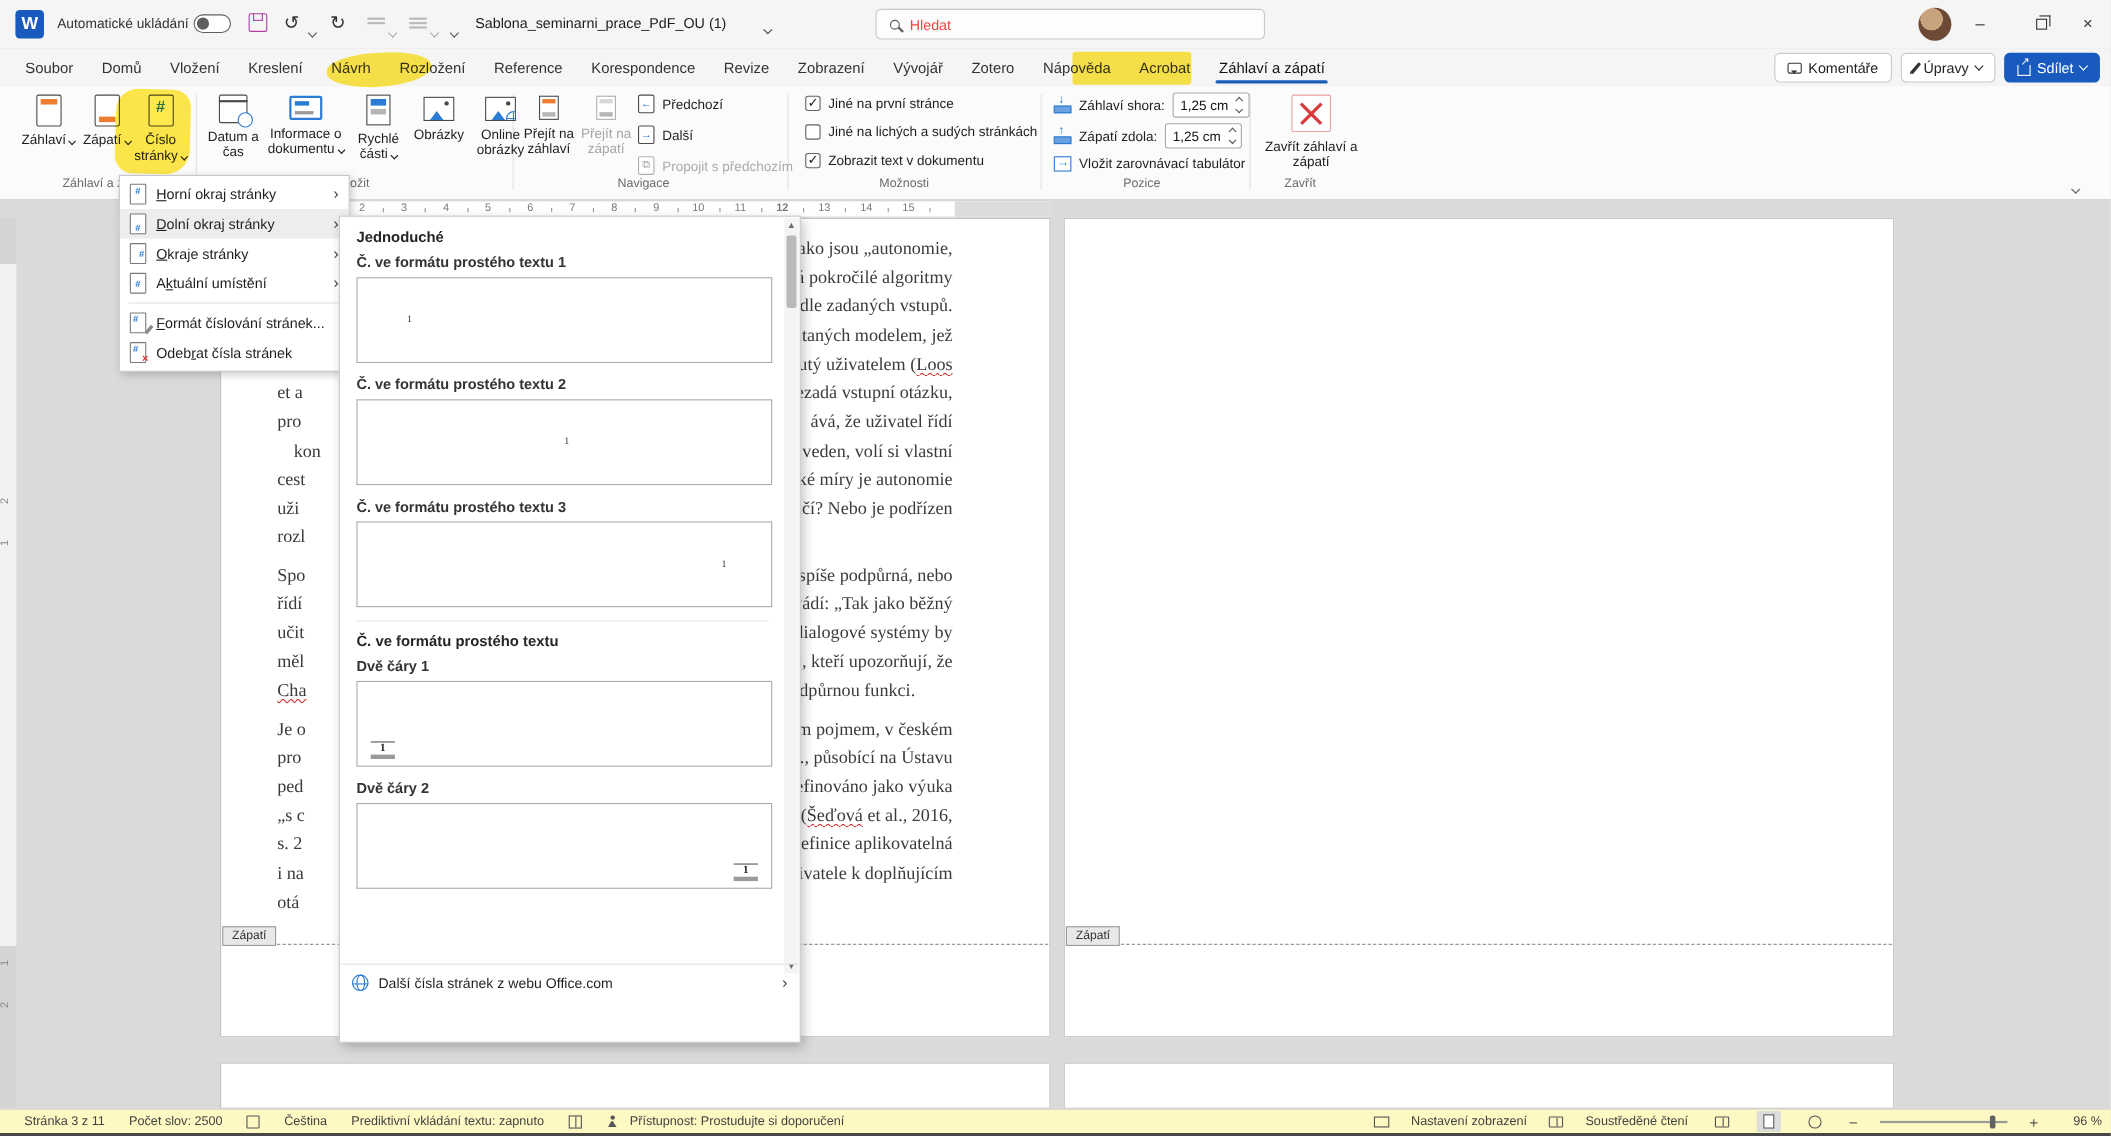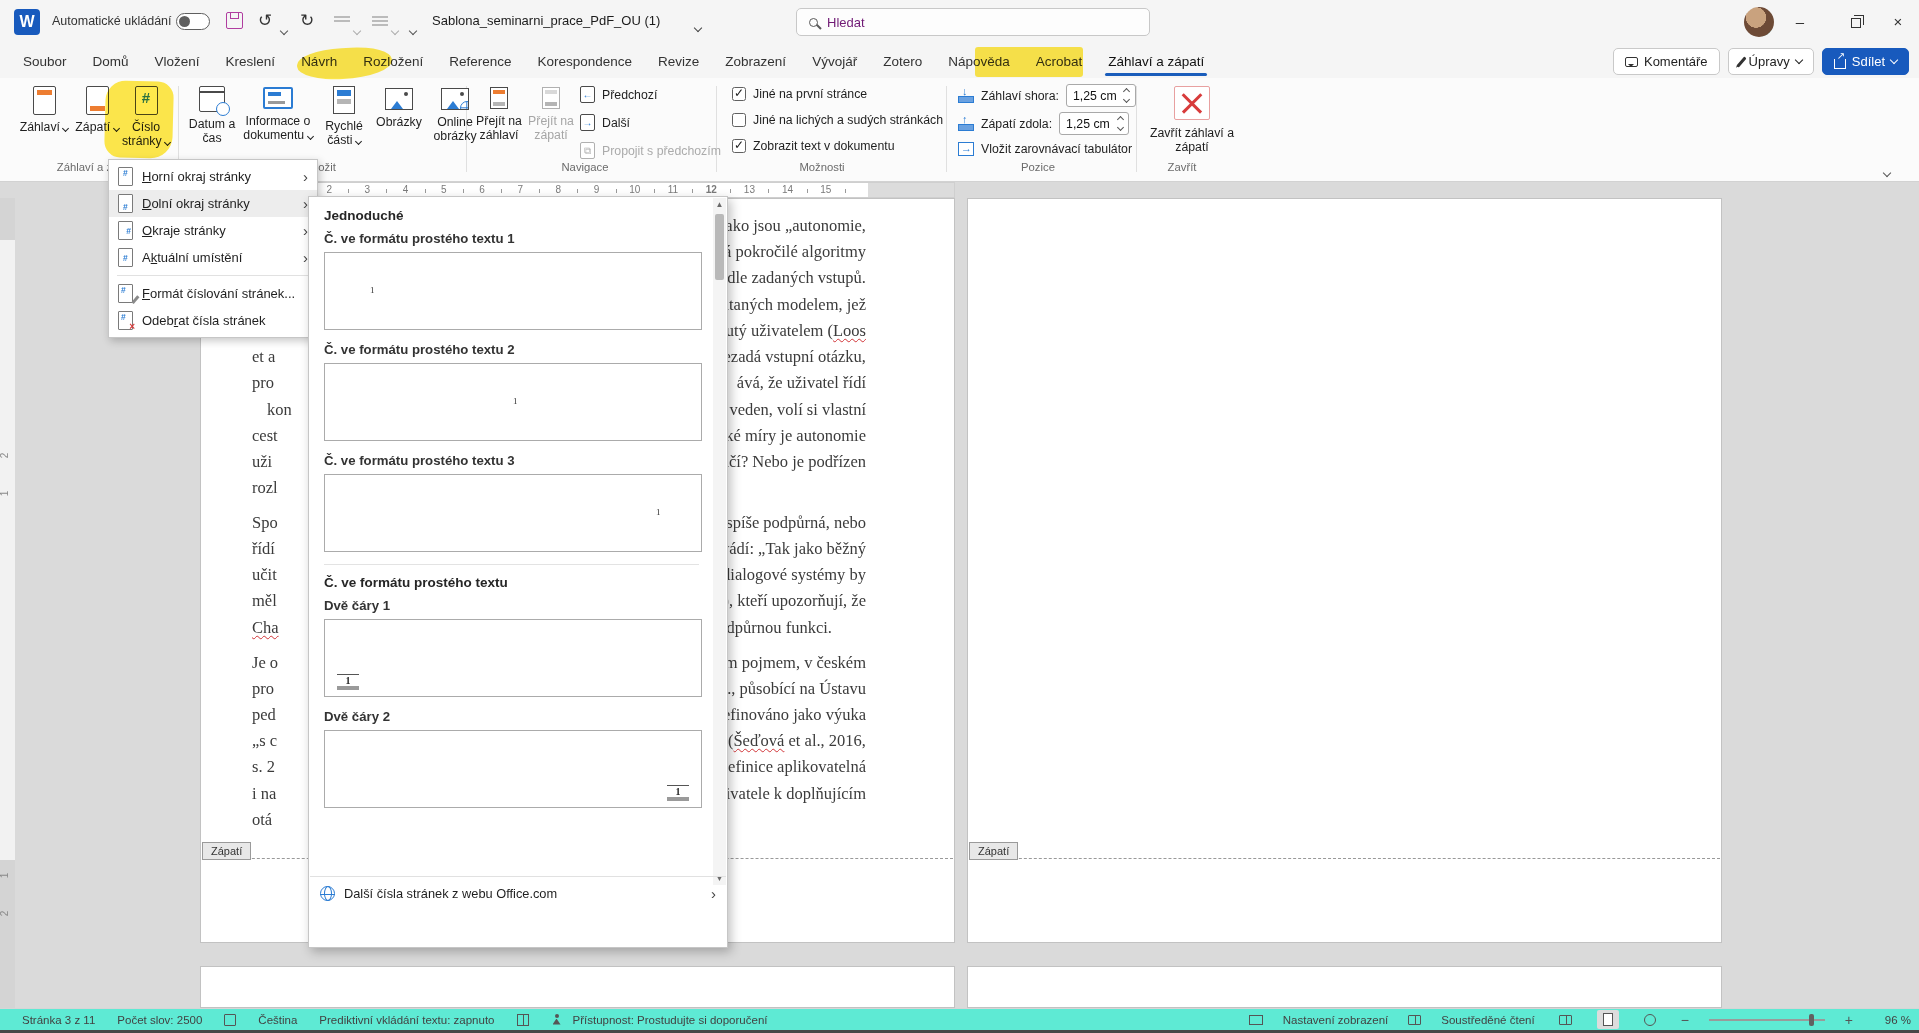--- a/index.html
+++ b/index.html
@@ -18,21 +18,21 @@
   .tb-glyph { position:absolute; top:10px; font-size:17px; color:#333; }
   .tb-chev { position:absolute; top:20px; color:#555; }
   .chev { display:inline-block; width:6px; height:6px; border-right:1.4px solid currentColor; border-bottom:1.4px solid currentColor; transform:rotate(45deg); }
   .qat-disabled { position:absolute; top:16px; width:16px; height:10px; opacity:.45; }
   .qat-disabled i { display:block; height:2px; background:#777; margin-bottom:2px; }
   .doc-title { position:absolute; left:432px; top:13px; font-size:13px; color:#1b1b1b; }
   .doc-title-chev { position:absolute; left:695px; top:17px; color:#444; }
   .search-box { position:absolute; left:796px; top:8px; width:354px; height:28px; background:#fdfdfd; border:1px solid #c8c8c8; border-radius:5px; display:flex; align-items:center; padding-left:12px; gap:9px; }
   .lens { width:9px; height:9px; border:1.6px solid #5a5a5a; border-radius:50%; position:relative; flex:none; }
   .lens::after { content:""; position:absolute; width:6px; height:1.6px; background:#5a5a5a; transform:rotate(45deg); right:-5px; bottom:-2px; }
-  .search-text { font-size:13px; color:#701a75; }
+  .search-text { font-size:13px; color:#ef4444; }
   .avatar { position:absolute; left:1744px; top:7px; width:30px; height:30px; border-radius:50%; background:radial-gradient(circle at 40% 35%, #c9a27e 0 38%, #6d4a36 39% 75%, #3c4a35 76%); }
   .wctl { position:absolute; top:0; width:46px; height:44px; text-align:center; line-height:44px; font-size:15px; color:#333; }
   .restore-box { display:inline-block; width:10px; height:10px; border:1.2px solid #333; position:relative; top:1px; }
   .restore-box::before { content:""; position:absolute; left:2px; top:-4px; width:9px; height:9px; border:1.2px solid #333; border-left:none; border-bottom:none; }
 
   
   .menubar { position:absolute; left:0; top:44px; width:1919px; height:34px; background:#f5f5f5; display:flex; align-items:center; padding-left:10px; }
   .mtab { position:relative; font-size:13.5px; color:#333; padding:7px 13px; white-space:nowrap; }
   .mtab.active { color:#111; }
   .mtab .underline { position:absolute; left:10px; right:10px; bottom:0; height:3px; background:#1a5dbb; border-radius:2px; }
@@ -148,21 +148,21 @@
   .gal-footer { position:absolute; left:1px; right:1px; bottom:1px; height:70px; border-top:1px solid #e1e1e1; }
   .gal-link { height:29px; display:flex; align-items:center; gap:9px; padding:0 10px; font-size:12.8px; color:#1f1f1f; position:relative; }
   .gal-link.disabled { color:#ababab; }
   .gal-link .sub { position:absolute; right:10px; font-size:15px; color:#444; }
   .globe-ic { width:15px; height:15px; border:1.4px solid #2b7cd3; border-radius:50%; position:relative; flex:none; }
   .globe-ic::before { content:""; position:absolute; left:50%; top:-1px; bottom:-1px; width:6px; border:1.2px solid #2b7cd3; border-radius:50%; transform:translateX(-50%); }
   .globe-ic::after { content:""; position:absolute; left:-1px; right:-1px; top:50%; height:1.2px; background:#2b7cd3; }
   .savepg-ic { width:13px; height:16px; border:1.3px solid #b5b5b5; background:#fff; flex:none; }
 
   
-  .statusbar { position:absolute; left:0; top:1008px; width:1919px; height:25px; background:#5eead4; border-top:1px solid #d6d6d6; border-bottom:3px solid #474747; display:flex; align-items:center; font-size:11.5px; color:#424242; }
+  .statusbar { position:absolute; left:0; top:1008px; width:1919px; height:25px; background:#fef9c3; border-top:1px solid #d6d6d6; border-bottom:3px solid #474747; display:flex; align-items:center; font-size:11.5px; color:#424242; }
   .sb-left { display:flex; align-items:center; gap:22px; padding-left:22px; }
   .sb-right { position:absolute; right:8px; display:flex; align-items:center; gap:20px; }
   .sb-ic { width:12px; height:12px; border:1.2px solid #555; position:relative; flex:none; }
   .sb-ic.book::before { content:""; position:absolute; left:50%; top:0; bottom:0; width:1px; background:#555; }
   .sb-ic.person { border:none; }
   .sb-ic.person::before { content:""; position:absolute; left:4px; top:0; width:4px; height:4px; border-radius:50%; background:#555; }
   .sb-ic.person::after { content:""; position:absolute; left:2px; top:5px; width:8px; height:6px; background:#555; clip-path:polygon(50% 0,100% 100%,0 100%); }
   .viewbtn { width:22px; height:19px; display:flex; align-items:center; justify-content:center; }
   .viewbtn.active { background:#dcdcdc; border-radius:2px; }
   .vb-page { width:10px; height:13px; border:1.2px solid #555; background:#fff; }

